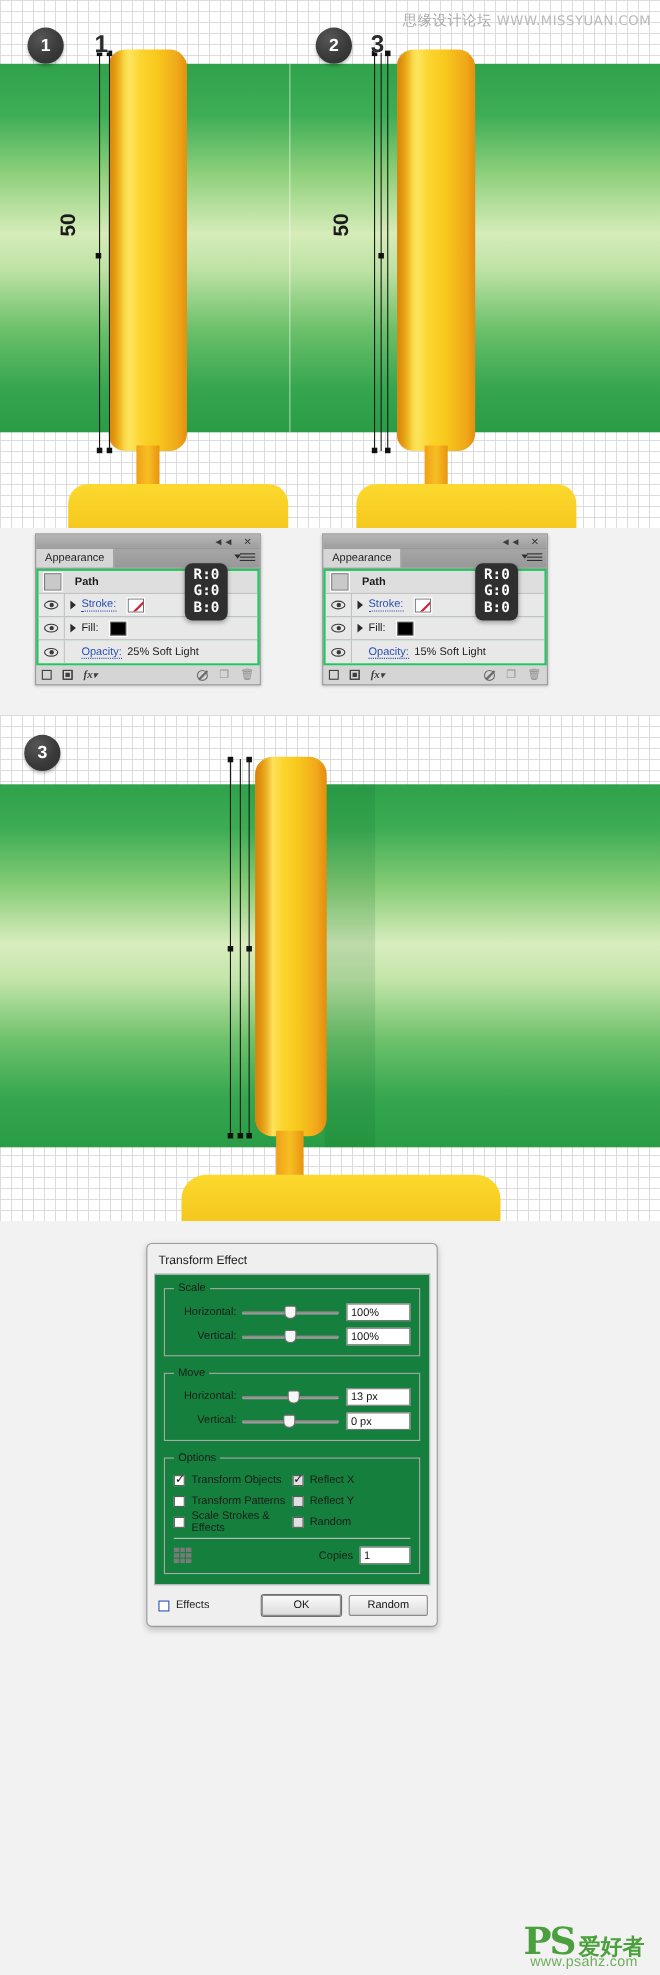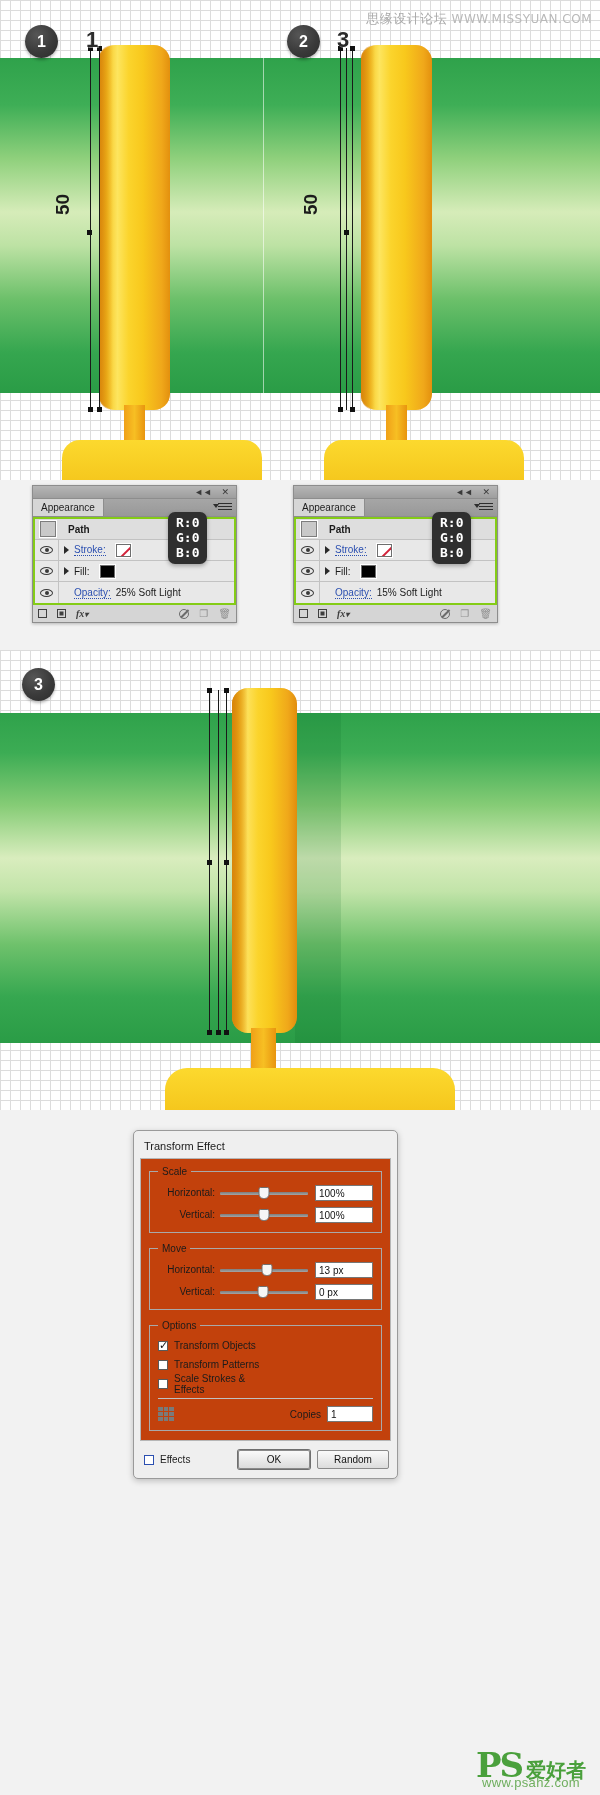--- a/index.html
+++ b/index.html
@@ -91,21 +91,21 @@
     background:#d6d6d6; padding:0 8px; display:flex; align-items:center;
     font-size:10px; color:#1d1d1d; border-right:1px solid #8d8d8d;
   }
   .ap-menu { position:absolute; right:4px; top:4px; width:14px; height:10px; }
   .ap-menu i { display:block; height:1px; background:#2e2e2e; margin-bottom:2px; }
   .ap-menu .caret {
     position:absolute; left:-5px; top:1px;
     border-left:3px solid transparent; border-right:3px solid transparent;
     border-top:4px solid #2e2e2e;
   }
-  .ap-body { background:#84cc16; padding:2px; }
+  .ap-body { background:#22c55e; padding:2px; }
   .ap-row {
     display:flex; align-items:center; height:21px;
     border-bottom:1px solid #c2c2c2; background:#e8e8e8;
     position:relative;
   }
   .ap-row.head { background:#dedede; }
   .ap-eye {
     width:24px; display:flex; align-items:center; justify-content:center;
     border-right:1px solid #c2c2c2; height:100%;
   }
@@ -164,21 +164,21 @@
 
   
   .dlg {
     position:absolute; left:133px; top:1130px; width:265px;
     background:#efefef; border:1px solid #9a9a9a; border-radius:5px;
     box-shadow:0 2px 6px rgba(0,0,0,.22);
     font-family:"Liberation Sans", sans-serif; font-size:10px; color:#1b1b1b;
     z-index:50; padding:6px;
   }
   .dlg-title { font-size:11px; padding:3px 2px 6px 4px; }
-  .dlg-inner { border:1px solid #b6b6b6; background:#c2410c; padding:7px 8px 9px 8px; }
+  .dlg-inner { border:1px solid #b6b6b6; background:#15803d; padding:7px 8px 9px 8px; }
   fieldset.grp {
     border:1px solid #a9a9a9; margin:0 0 10px 0; padding:6px 8px 8px 8px;
   }
   fieldset.grp legend { padding:0 4px; font-size:10px; color:#1b1b1b; }
   .frow { display:flex; align-items:center; height:19px; margin-bottom:3px; }
   .frow .lbl { width:62px; text-align:right; padding-right:5px; font-size:10px; }
   .slider { flex:1; position:relative; height:14px; margin-right:7px; }
   .slider .track { position:absolute; left:0; right:0; top:6px; height:3px;
                    background:linear-gradient(to bottom,#7d7d7d,#a5a5a5); border-radius:1px; }
   .slider .knob {
@@ -535,20 +535,34 @@
           </label>
           <label class="cbline">
             <span class="cb"></span>
             <span class="cbtxt">Transform Patterns</span>
           </label>
           <label class="cbline">
             <span class="cb"></span>
             <span class="cbtxt">Scale Strokes &amp; Effects</span>
           </label>
         </div>
+        <div class="optcol">
+          <label class="cbline">
+            <span class="cb checked gray"></span>
+            <span class="cbtxt">Reflect X</span>
+          </label>
+          <label class="cbline">
+            <span class="cb gray"></span>
+            <span class="cbtxt">Reflect Y</span>
+          </label>
+          <label class="cbline">
+            <span class="cb gray"></span>
+            <span class="cbtxt">Random</span>
+          </label>
+        </div>
       </div>
 
       <div class="copies-row">
         <div class="dotgrid">
           <i></i>
             <i></i>
             <i></i>
             <i></i>
             <i></i>
             <i></i>

